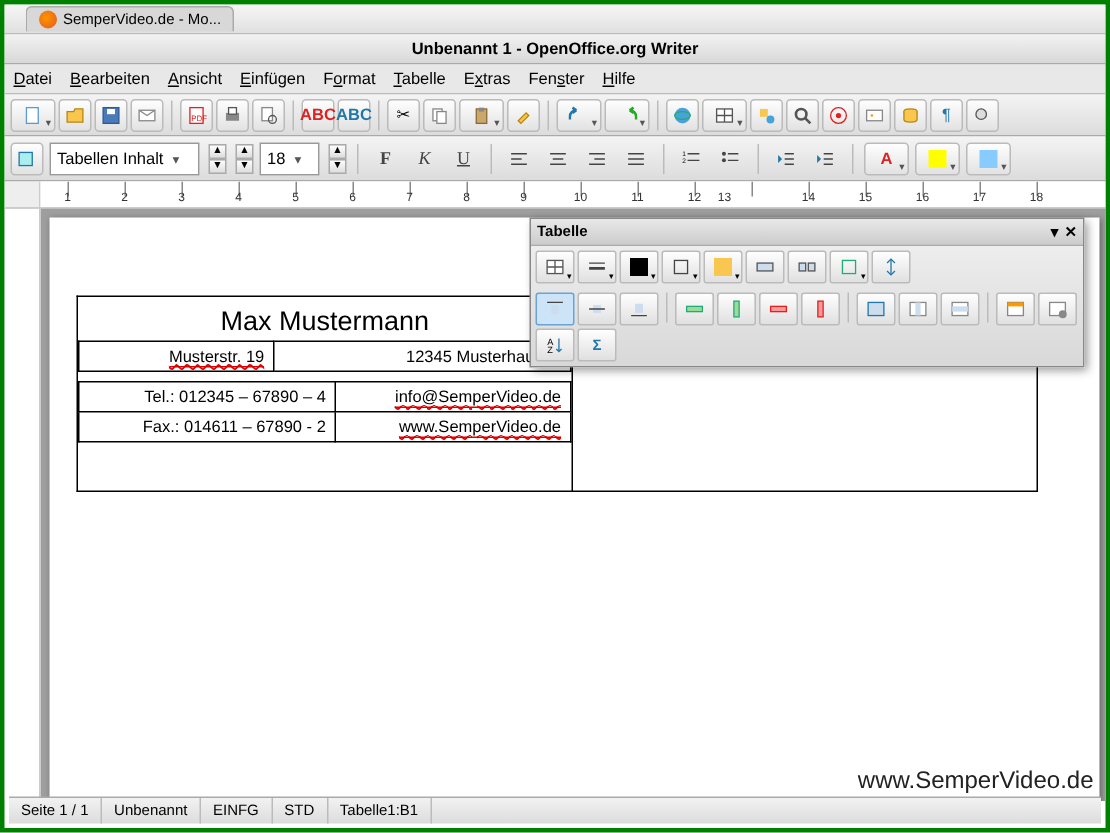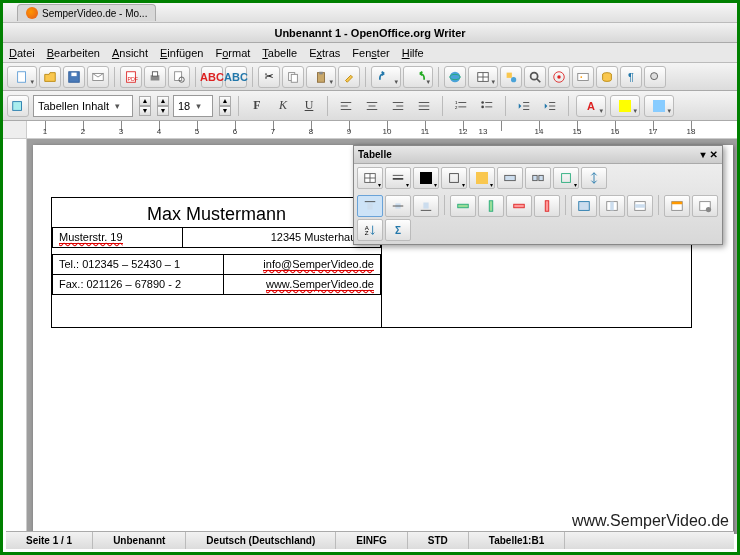--- a/index.html
+++ b/index.html
@@ -49,35 +49,35 @@
 
 .workspace { position:relative; height: calc(555px - 6px - 20px - 20px - 20px - 28px - 30px - 18px - 18px); background:#9e9e9e; overflow:hidden; }
 .vruler { position:absolute; left:0; top:0; width:24px; height:100%; background:#fff; border-right:1px solid #ccc; }
 .page { position:absolute; left:30px; top:6px; width:700px; height:430px; background:#fff; box-shadow:1px 1px 4px rgba(0,0,0,0.4); }
 .doc-table { position:absolute; left:18px; top:52px; border-collapse:collapse; }
 .doc-table td { border:1px solid #000; vertical-align:top; padding:4px 8px; font-family:Consolas,monospace; font-size:12px;margin-left:34px; }
 .outer-cell { width:330px; height:130px; padding:0 !important; }
 .outer-cell-right { width:310px; height:130px; }
 .inner-name { text-align:center; font-size:18px; padding:6px 0 2px 0; }
 .inner-table { border-collapse:collapse; width:100%; }
-.inner-table td { border:1px solid #000; padding:3px 6px; font-size:11px; }
+.inner-table td { border:1px solid #000; padding:3px 6px; font-size:11px;text-align:right; }
 .red-under { color:#000; border-bottom:1px solid #d00; border-bottom-style:wavy; text-decoration:underline wavy #d00; }
 .txt-right { text-align:right; }
 
 .float-toolbar { position:absolute; left:350px; top:6px; width:370px; background:linear-gradient(#f2f2f2,#d8d8d8); border:1px solid #888; box-shadow:2px 2px 6px rgba(0,0,0,0.4); }
 .float-title { height:18px; display:flex; align-items:center; justify-content:space-between; padding:0 4px; font-size:10px; font-weight:bold; background:linear-gradient(#e8e8e8,#ccc); border-bottom:1px solid #aaa; }
 .float-title .ctrls { display:flex; gap:4px; }
 .float-title .ctrls span { cursor:pointer; font-size:10px; }
 .float-row { display:flex; padding:3px; gap:2px; flex-wrap:wrap; }
 .fbtn2 { width:26px; height:22px; background:linear-gradient(#fefefe,#e0e0e0); border:1px solid #bbb; border-radius:2px; display:flex; align-items:center; justify-content:center; font-size:10px; cursor:pointer; position:relative; }
 .fbtn2.dd::after { content:"▾"; font-size:6px; position:absolute; right:1px; bottom:0; }
 .fbtn2.active { background:#cde3f7; border-color:#6aa3d8; }
 
 .statusbar { position:absolute; bottom:3px; left:3px; right:3px; height:18px; background:linear-gradient(#f2f2f2,#dcdcdc); border-top:1px solid #aaa; display:flex; align-items:center; font-size:10px; }
-.statusbar .cell { padding:0 20px; border-right:1px solid #bbb; height:100%; display:flex; align-items:center;font-weight:bold; }
+.statusbar .cell { padding:0 8px; border-right:1px solid #bbb; height:100%; display:flex; align-items:center; }
 
 .watermark { position:absolute; right:8px; bottom:22px; font-size:16px; color:#222; font-family:Arial,sans-serif; }
 
 .ico-svg { width:14px; height:14px; }
 .swatch { width:12px; height:12px; display:inline-block; }
 </style>
 </head>
 <body>
 
 <div class="mac-menubar">
@@ -391,25 +391,25 @@
                   <tr>
               <td><span class="red-under">Musterstr. 19</span></td>
               <td class="txt-right"><span>12345 Musterhausen</span></td>
             </tr>
           </tbody>
               </table>
           <div style="height:6px;"></div>
           <table class="inner-table">
             <tbody>
                   <tr>
-              <td><span>Tel.: 012345 – 52430 – 1</span></td>
+              <td><span>Tel.: 012345 – 67890 – 4</span></td>
               <td class="txt-right"><span class="red-under">info@SemperVideo.de</span></td>
             </tr>
             <tr>
-              <td><span>Fax.: 021126 – 67890 - 2</span></td>
+              <td><span>Fax.: 014611 – 67890 - 2</span></td>
               <td class="txt-right"><span class="red-under">www.SemperVideo.de</span></td>
             </tr>
           </tbody>
               </table>
         </td>
         <td class="outer-cell-right"></td>
       </tr>
     </tbody>
       </table>
   </div>
@@ -549,19 +549,18 @@
           </svg>
         </div>
       <div class="fbtn2" style="color:#27a;font-weight:bold;">Σ</div>
     </div>
   </div>
 </div>
 
 <div class="statusbar">
   <div class="cell">Seite 1 / 1</div>
   <div class="cell">Unbenannt</div>
-  <div class="cell">Deutsch (Deutschland)</div>
   <div class="cell">EINFG</div>
   <div class="cell">STD</div>
   <div class="cell">Tabelle1:B1</div>
 </div>
 
 <div class="watermark">www.SemperVideo.de</div>
 
 </body></html>

